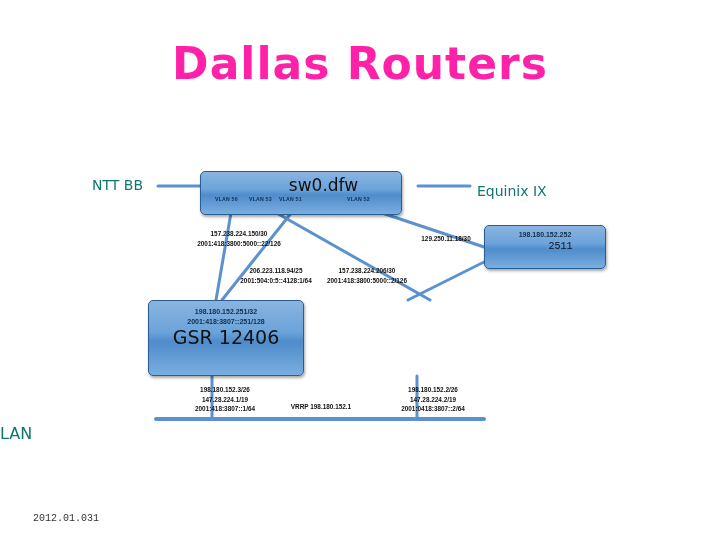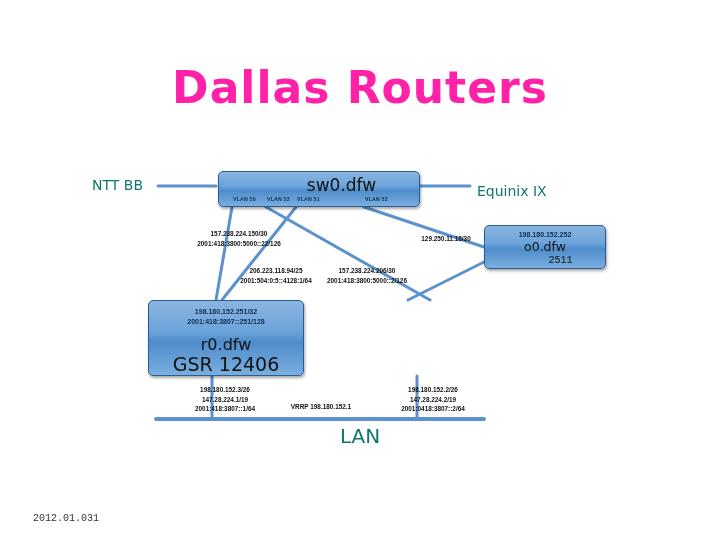--- a/index.html
+++ b/index.html
@@ -29,21 +29,20 @@
     left: 0;
     top: 38px;
     width: 720px;
     text-align: center;
     font-size: 44px;
     font-weight: bold;
     letter-spacing: 1px;
     color: #ff22a8;
     font-family: "DejaVu Sans", sans-serif;
     white-space: nowrap;
-    margin-top: 24px;
   }
 
   
   #links {
     position: absolute;
     left: 0;
     top: 0;
     width: 720px;
     height: 540px;
   }
@@ -54,24 +53,24 @@
     box-sizing: border-box;
     border: 1px solid #2a5d93;
     border-radius: 5px;
     background: linear-gradient(to bottom, #8ab4e0 0%, #6ba3da 42%, #4f8ccb 55%, #79aedf 100%);
     box-shadow: 1px 2px 3px rgba(0,0,0,0.35);
     text-align: center;
     color: #111111;
   }
 
   #node-sw0 {
-    left: 218px;
+    left: 200px;
     top: 171px;
     width: 202px;
-    height: 36px;
+    height: 44px;
     padding-left: 45px;
   }
   #node-sw0 .node-title {
     font-size: 17px;
     line-height: 22px;
     padding-top: 2px;
     font-family: "DejaVu Sans", sans-serif;
   }
   .vlan-row {
     position: absolute;
@@ -154,22 +153,21 @@
     position: absolute;
     font-size: 14px;
     color: #0f766e;
     white-space: nowrap;
     font-family: "DejaVu Sans", sans-serif;
   }
   #label-ntt { left: 92px; top: 177px; }
   #label-equinix { left: 477px; top: 183px; }
   #label-lan {
     left: 0; top: 424px; width: 720px;
-    text-align: center;
-    font-size: 20px;
+    font-size: 16px;
   }
 
   .annot {
     position: absolute;
     font-size: 6.4px;
     font-weight: bold;
     line-height: 9.5px;
     color: #111111;
     white-space: nowrap;
     text-align: center;
@@ -233,28 +231,26 @@
     <div class="vlan-row">
       <span class="vlan-label vlan-50">VLAN 50</span>
       <span class="vlan-label vlan-53">VLAN 53</span>
       <span class="vlan-label vlan-51">VLAN 51</span>
       <span class="vlan-label vlan-52">VLAN 52</span>
     </div>
   </div>
 
   <div class="node" id="node-o0">
     <div class="node-ip">198.180.152.252</div>
-    <div class="node-title">o0.dfw</div>
     <div class="node-model">2511</div>
   </div>
 
   <div class="node router" id="node-r0">
     <div class="node-ip">198.180.152.251/32</div>
     <div class="node-ip" style="padding-top:0">2001:418:3807::251/128</div>
-    <div class="node-title">r0.dfw</div>
     <div class="node-model">GSR 12406</div>
   </div>
 
 
   <div class="annot" id="annot-ntt-link">
     <div>157.238.224.150/30</div>
     <div>2001:418:3800:5000::22/126</div>
   </div>
 
   <div class="annot" id="annot-ix-left">

